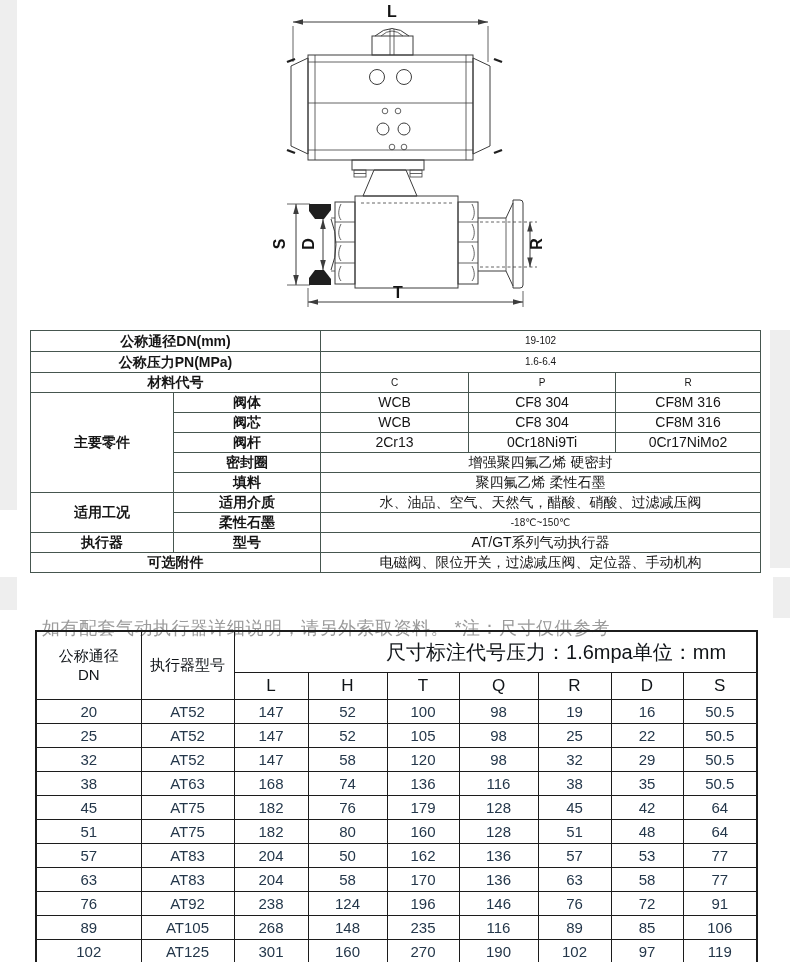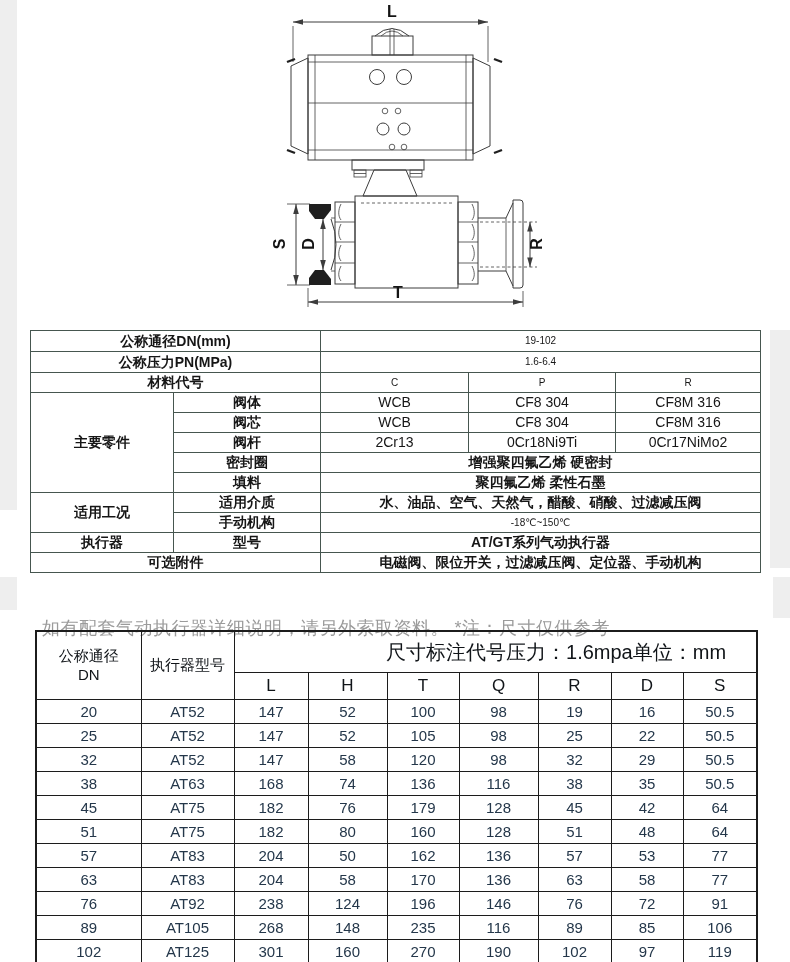--- a/index.html
+++ b/index.html
@@ -28,21 +28,21 @@
   .tick{stroke:#1f1f1f;stroke-width:2.4;fill:none;}
   .dtxt{font-family:"Liberation Sans","DejaVu Sans",sans-serif;font-size:16px;font-weight:bold;fill:#141414;}
 
   table{border-collapse:collapse;table-layout:fixed;}
   .spec-table{position:absolute;left:30px;top:330px;width:730px;}
   .spec-table td{border:1px solid var(--spec-border);text-align:center;vertical-align:middle;
     font-size:14px;color:#161616;padding:0 2px;height:19px;line-height:1.15;overflow:hidden;white-space:nowrap;}
   .spec-table tr.tall td{height:20px;}
   .spec-table td.lbl{font-weight:bold;}
   .spec-table td.val{font-size:10px;}
-  .spec-table td.bv{font-weight:bold;}
+  .spec-table td.bv{font-weight:normal;}
 
   .note{position:absolute;left:42px;top:616px;font-size:18px;color:var(--note-text);letter-spacing:0.5px;}
 
   .dim-table{position:absolute;left:35px;top:630px;width:721px;border:2px solid var(--dim-border);}
   .dim-table th,.dim-table td{border:1px solid var(--dim-border);text-align:center;vertical-align:middle;
     color:var(--dim-text);padding:0;overflow:hidden;white-space:nowrap;}
   .dim-table thead th{color:#101418;font-weight:400;}
   .dim-table th.h1{height:40px;font-size:15px;line-height:1.25;}
   .dim-table th.h2{height:26px;font-size:17px;}
   .dim-table td{height:23px;font-size:15px;}
@@ -206,21 +206,21 @@
       <tr>
         <td class="lbl">填料</td>
         <td class="bv" colspan="3">聚四氟乙烯 柔性石墨</td>
       </tr>
       <tr>
         <td class="lbl" rowspan="2">适用工况</td>
         <td class="lbl">适用介质</td>
         <td class="bv" colspan="3">水、油品、空气、天然气，醋酸、硝酸、过滤减压阀</td>
       </tr>
       <tr>
-        <td class="lbl">手动机构</td>
+        <td class="lbl">柔性石墨</td>
         <td class="val" colspan="3">-18℃~150℃</td>
       </tr>
       <tr>
         <td class="lbl">执行器</td>
         <td class="lbl">型号</td>
         <td class="bv" colspan="3">AT/GT系列气动执行器</td>
       </tr>
       <tr>
         <td class="lbl" colspan="2">可选附件</td>
         <td class="bv" colspan="3">电磁阀、限位开关，过滤减压阀、定位器、手动机构</td>

